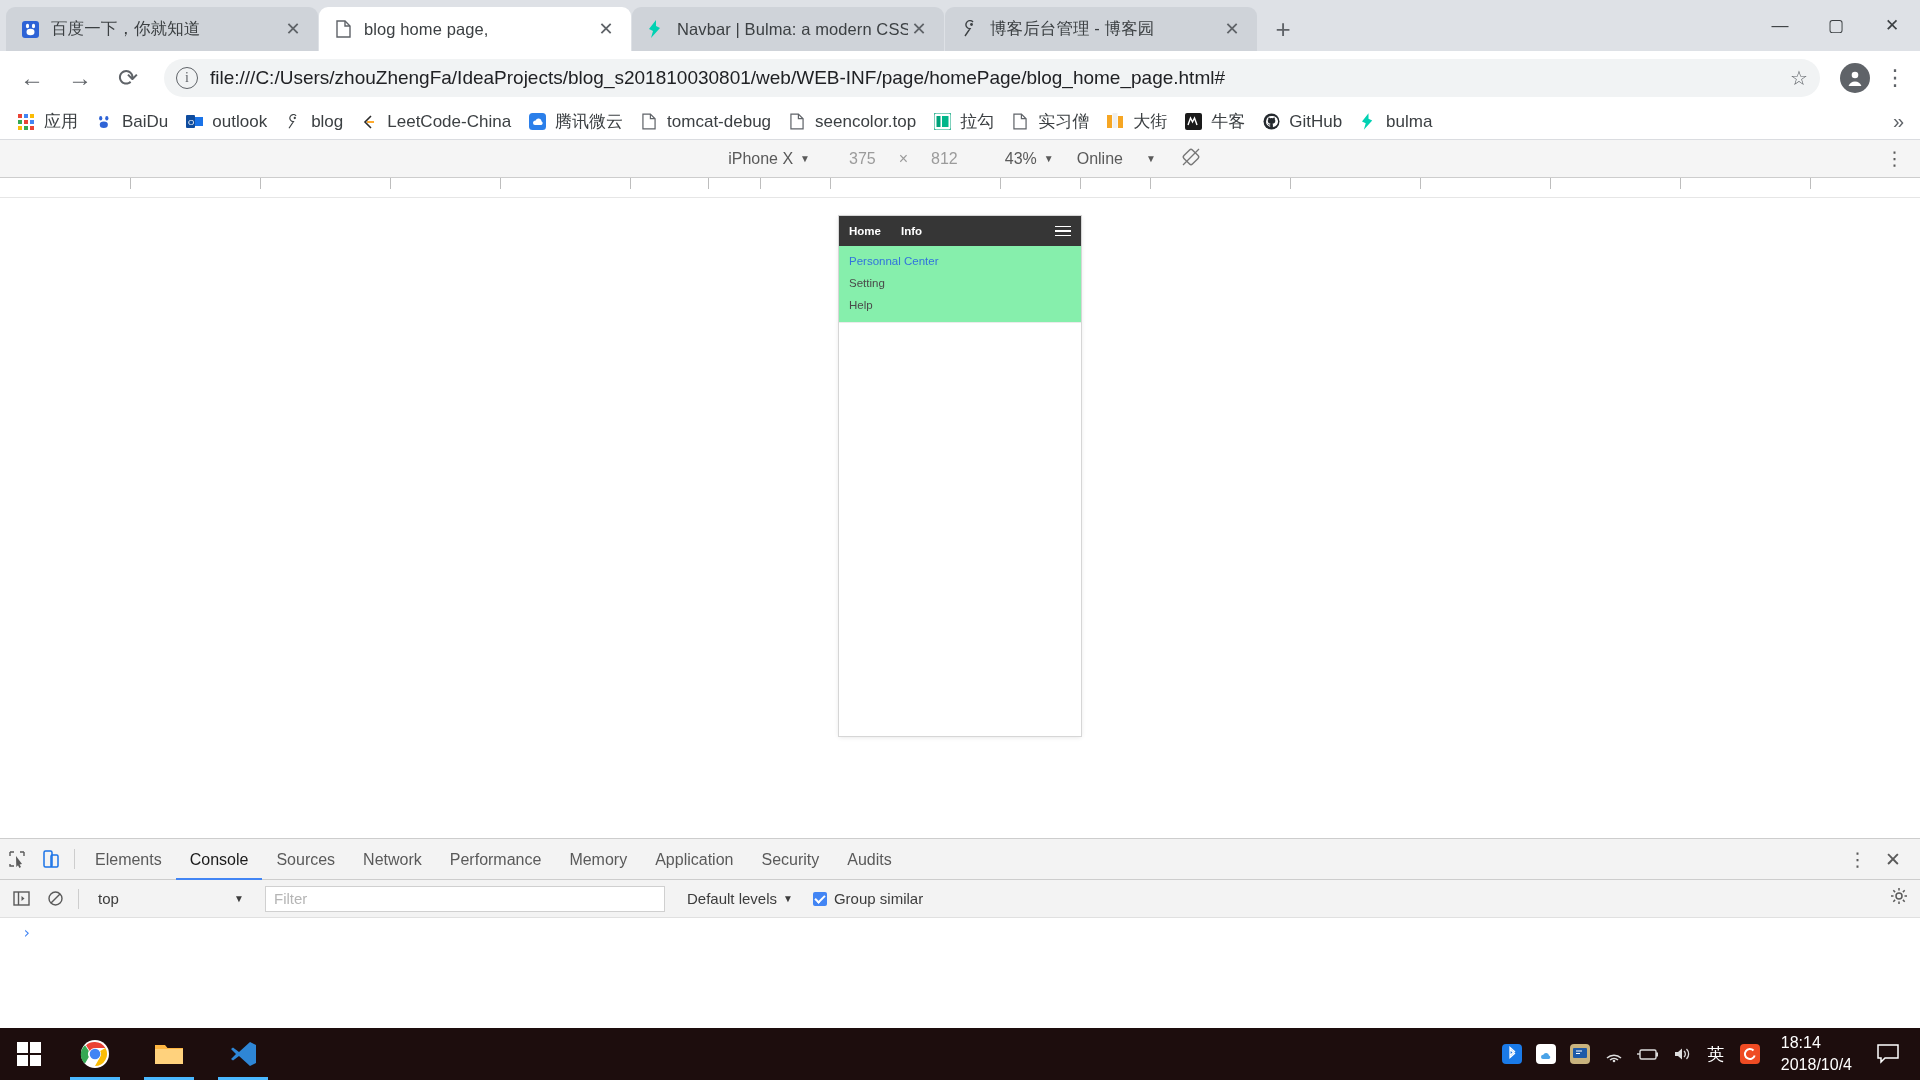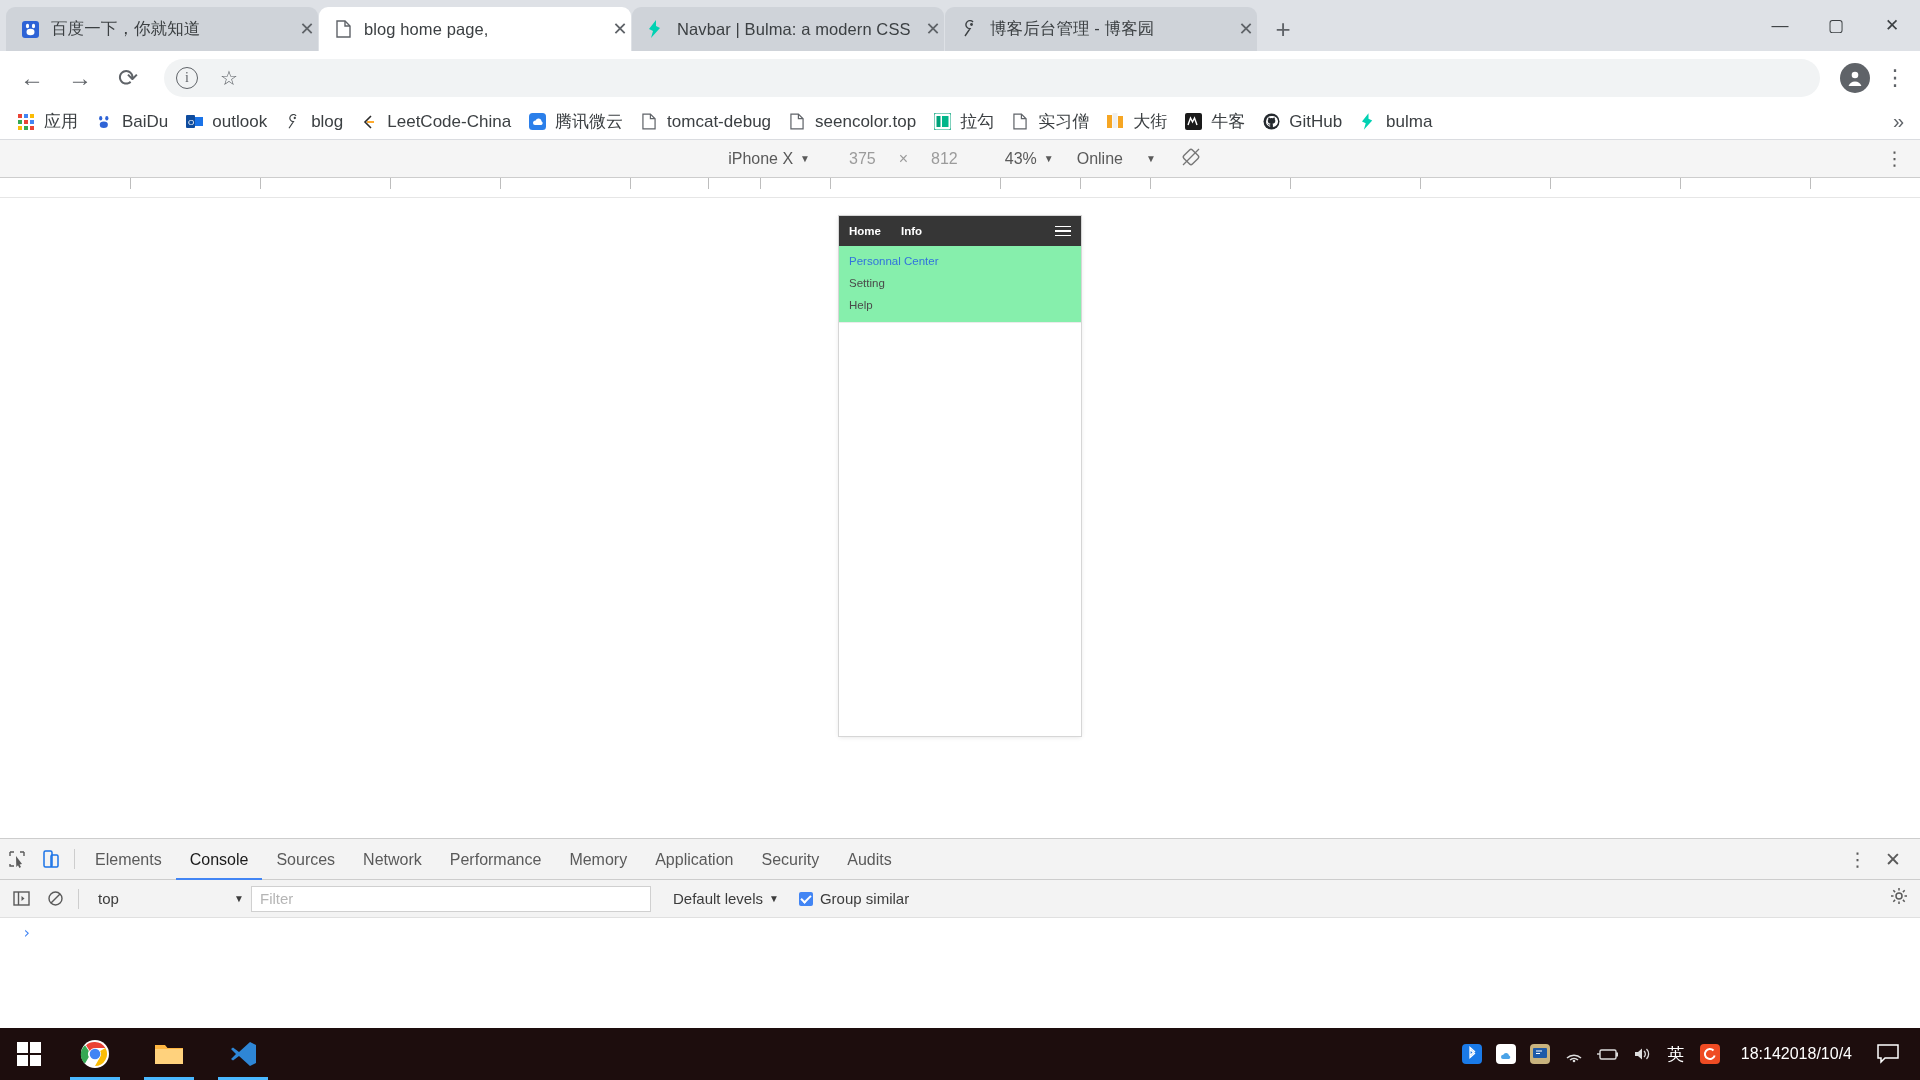--- a/index.html
+++ b/index.html
@@ -13,21 +13,21 @@
   
   .chrome { width: 1920px; height: 1028px; background: #ffffff; position: relative; }
 
   
   .tabstrip {
     height: 51px; background: #dee1e6;
     display: flex; align-items: flex-end; padding-left: 6px; position: relative;
   }
   .tab {
     height: 44px; width: 312px; display: flex; align-items: center;
-    padding: 0 0 0 14px; border-radius: 9px 9px 0 0; position: relative;
+    padding: 0 14px 0 14px; border-radius: 9px 9px 0 0; position: relative;
     background: #cfd3d9; margin-right: 1px;
   }
   .tab.active { background: #ffffff; }
   .tab-favicon {
     width: 20px; height: 20px; flex: 0 0 20px; margin-right: 11px;
     display: flex; align-items: center; justify-content: center;
   }
   .tab-title {
     flex: 1; font-size: 16.5px; color: #3c4043; white-space: nowrap;
     overflow: hidden; text-overflow: clip; letter-spacing: .1px;
@@ -138,21 +138,21 @@
   .dt-filterbar {
     height: 38px; display: flex; align-items: center; border-bottom: 1px solid #e0e0e0;
     background: #f3f3f3; padding-left: 4px; font-size: 15px; color: #3c3c3c;
   }
   .ctx-select {
     width: 160px; height: 26px; border: 1px solid transparent; display: flex;
     align-items: center; justify-content: space-between; padding: 0 6px; margin-left: 6px; font-size: 15px;
   }
   .filter-input {
     flex: 0 0 400px; height: 26px; border: 1px solid #d0d0d0; background: #fff;
-    padding: 0 8px; font-size: 15px; color: #b5b5b5;
+    margin-left: 14px; padding: 0 8px; font-size: 15px; color: #b5b5b5;
     display: flex; align-items: center;
   }
   .levels { margin-left: 22px; display: flex; align-items: center; font-size: 15px; }
   .chk {
     width: 14px; height: 14px; background: #4285f4; border-radius: 2px; margin: 0 7px 0 20px;
     position: relative; display: inline-block;
   }
   .chk::after {
     content: ""; position: absolute; left: 4px; top: 1px; width: 4px; height: 8px;
     border: solid #fff; border-width: 0 2px 2px 0; transform: rotate(45deg);
@@ -185,21 +185,21 @@
   .win-logo i { background: #ffffff; display: block; }
   .tb-app {
     width: 74px; height: 52px; display: flex; align-items: center; justify-content: center; position: relative;
   }
   .tb-app.run::after {
     content: ""; position: absolute; bottom: 0; left: 12px; right: 12px; height: 3px; background: #4ab8ff;
   }
   .tray { margin-left: auto; display: flex; align-items: center; padding-right: 10px; }
   .tray-ico { width: 34px; height: 52px; display: flex; align-items: center; justify-content: center; }
   .clock {
-    display: flex; flex-direction: row; align-items: center; justify-content: center;
+    display: flex; flex-direction: column; justify-content: center;
     font-size: 16px; line-height: 1.35; padding: 0 14px; color: #fff;
   }
   .action-center { width: 44px; display: flex; align-items: center; justify-content: center; }
 </style>
 </head>
 <body>
 
 <div class="chrome">
 
   <div class="tabstrip">
@@ -258,20 +258,21 @@
     </div>
   </div>
 
   <div class="toolbar">
     <div class="navbtn">←</div>
     <div class="navbtn">→</div>
     <div class="navbtn">⟳</div>
 
     <div class="omnibox">
       <span class="omni-info">i</span>
+      <span class="omni-url">file:///C:/Users/zhouZhengFa/IdeaProjects/blog_s201810030801/web/WEB-INF/page/homePage/blog_home_page.html#</span>
       <span class="omni-star">☆</span>
     </div>
 
     <div class="avatar-btn">
       <svg width="22" height="22" viewBox="0 0 22 22">
           <circle cx="11" cy="11" r="11" fill="#5f6368"></circle>
           <circle cx="11" cy="8" r="3.3" fill="#fff"></circle>
           <path d="M4.6 19a6.8 6.8 0 0 1 12.8 0z" fill="#fff"></path>
         </svg>
     </div>

